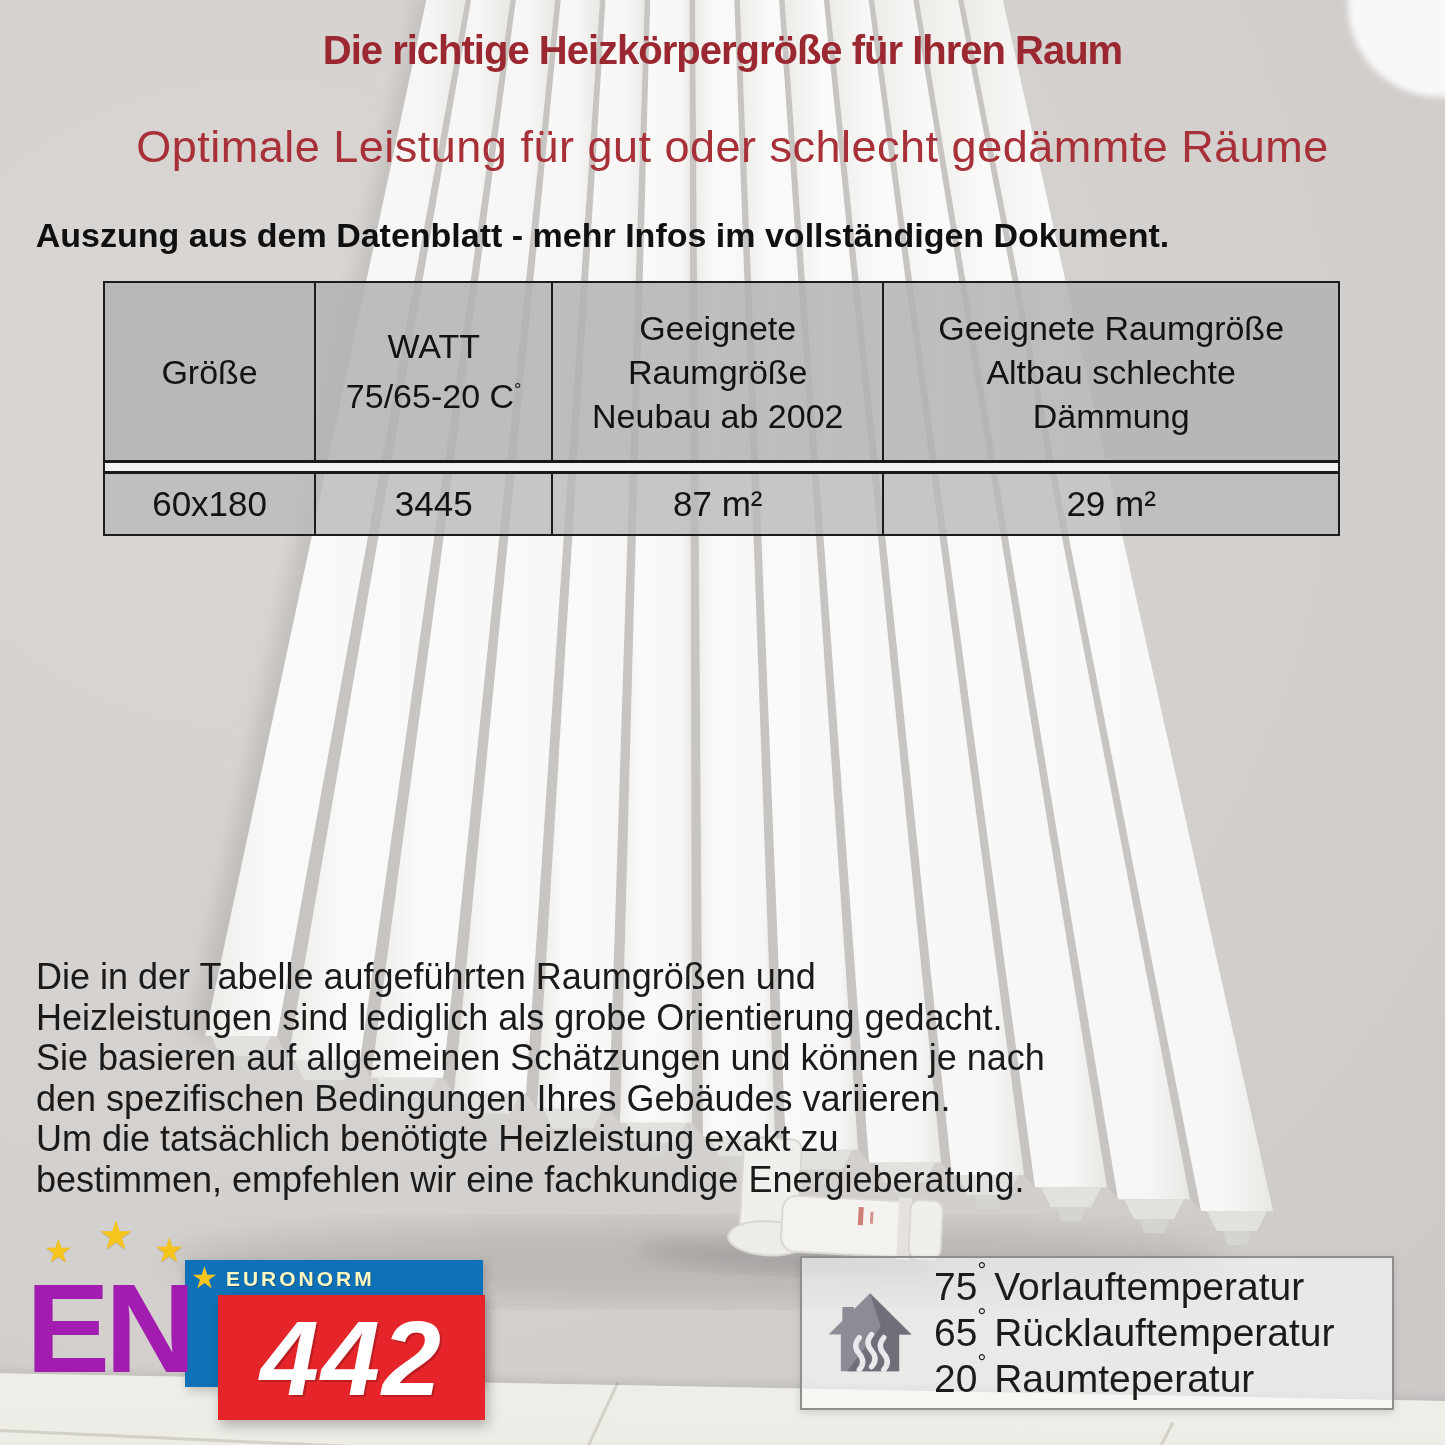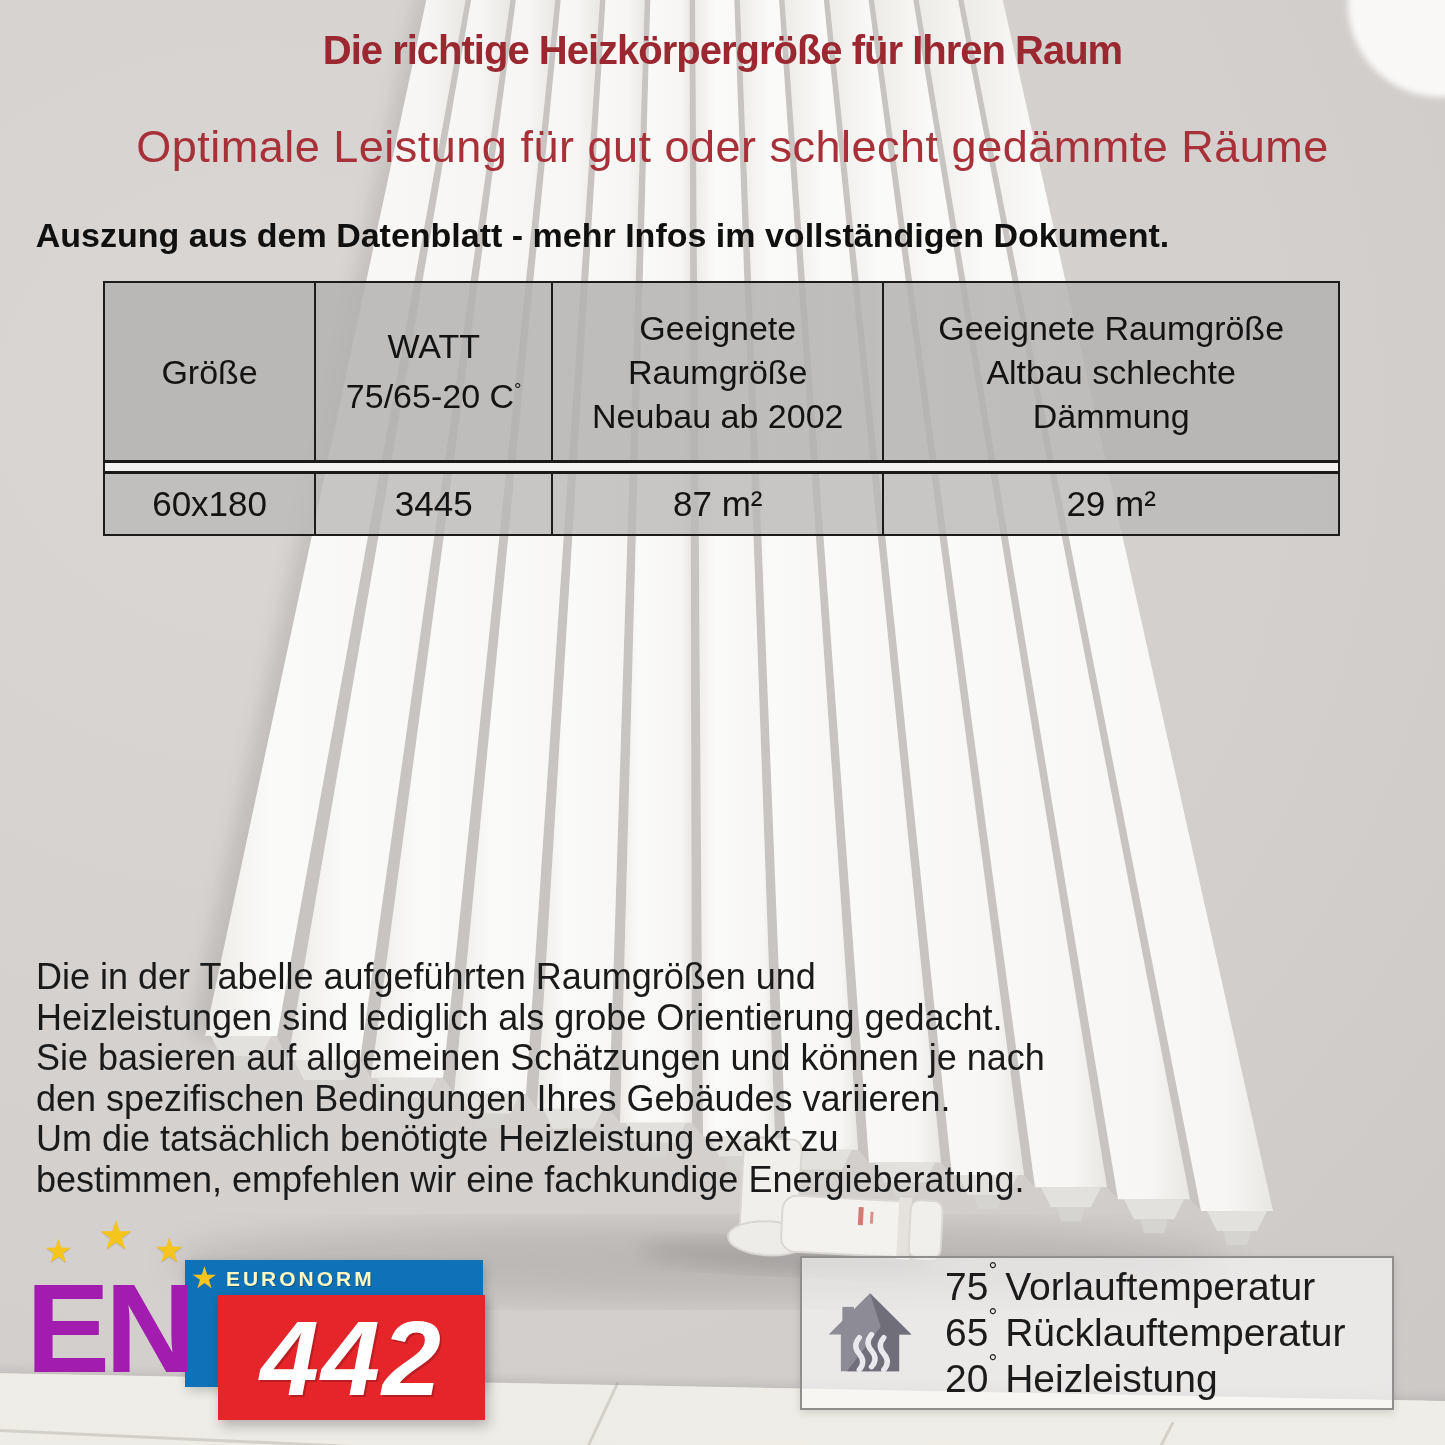--- a/index.html
+++ b/index.html
@@ -103,21 +103,21 @@
 
   
   .temp-box{
     position:absolute;left:800px;top:1256px;width:590px;height:150px;z-index:11;
     background:rgba(252,252,251,0.60);border:2px solid #8f8e8d;
     box-shadow:0 3px 8px rgba(0,0,0,0.12);
     display:flex;align-items:center;
   }
   .temp-box .house{width:92px;height:114px;margin-left:22px;flex:0 0 auto;}
   .temp-lines{margin-left:18px;color:#1b1b1b;}
-  .temp-line{font-size:39px;line-height:46px;white-space:nowrap;margin-left:11px;}
+  .temp-line{font-size:39px;line-height:46px;white-space:nowrap;}
   .temp-line .t-deg{font-size:22px;vertical-align:22px;line-height:0;}
   .temp-line .t-label{margin-left:8px;}
 </style>
 </head>
 <body>
 
 <svg id="radiator" width="1445" height="1445" viewBox="0 0 1445 1445" aria-hidden="true">
   <defs>
     <filter id="soft9">
         <feGaussianBlur stdDeviation="9"></feGaussianBlur>
@@ -275,15 +275,15 @@
     <path d="M60,8 L114,62 L98,62 L98,110 L30,110 L74,52 Z" fill="#6f6e79"></path>
     <g fill="none" stroke="#e9e9ed" stroke-width="7" stroke-linecap="round">
       <path d="M46,66 q-9,11 0,21 q9,11 0,21"></path>
       <path d="M62,62 q-9,11 0,21 q9,11 0,21"></path>
       <path d="M78,66 q-9,11 0,21 q9,11 0,21"></path>
     </g>
   </svg>
   <div class="temp-lines">
     <div class="temp-line"><span class="t-val">75</span><sup class="t-deg">°</sup><span class="t-label">Vorlauftemperatur</span></div>
     <div class="temp-line"><span class="t-val">65</span><sup class="t-deg">°</sup><span class="t-label">Rücklauftemperatur</span></div>
-    <div class="temp-line"><span class="t-val">20</span><sup class="t-deg">°</sup><span class="t-label">Heizleistung</span></div>
+    <div class="temp-line"><span class="t-val">20</span><sup class="t-deg">°</sup><span class="t-label">Raumteperatur</span></div>
   </div>
 </div>
 
 </body></html>

